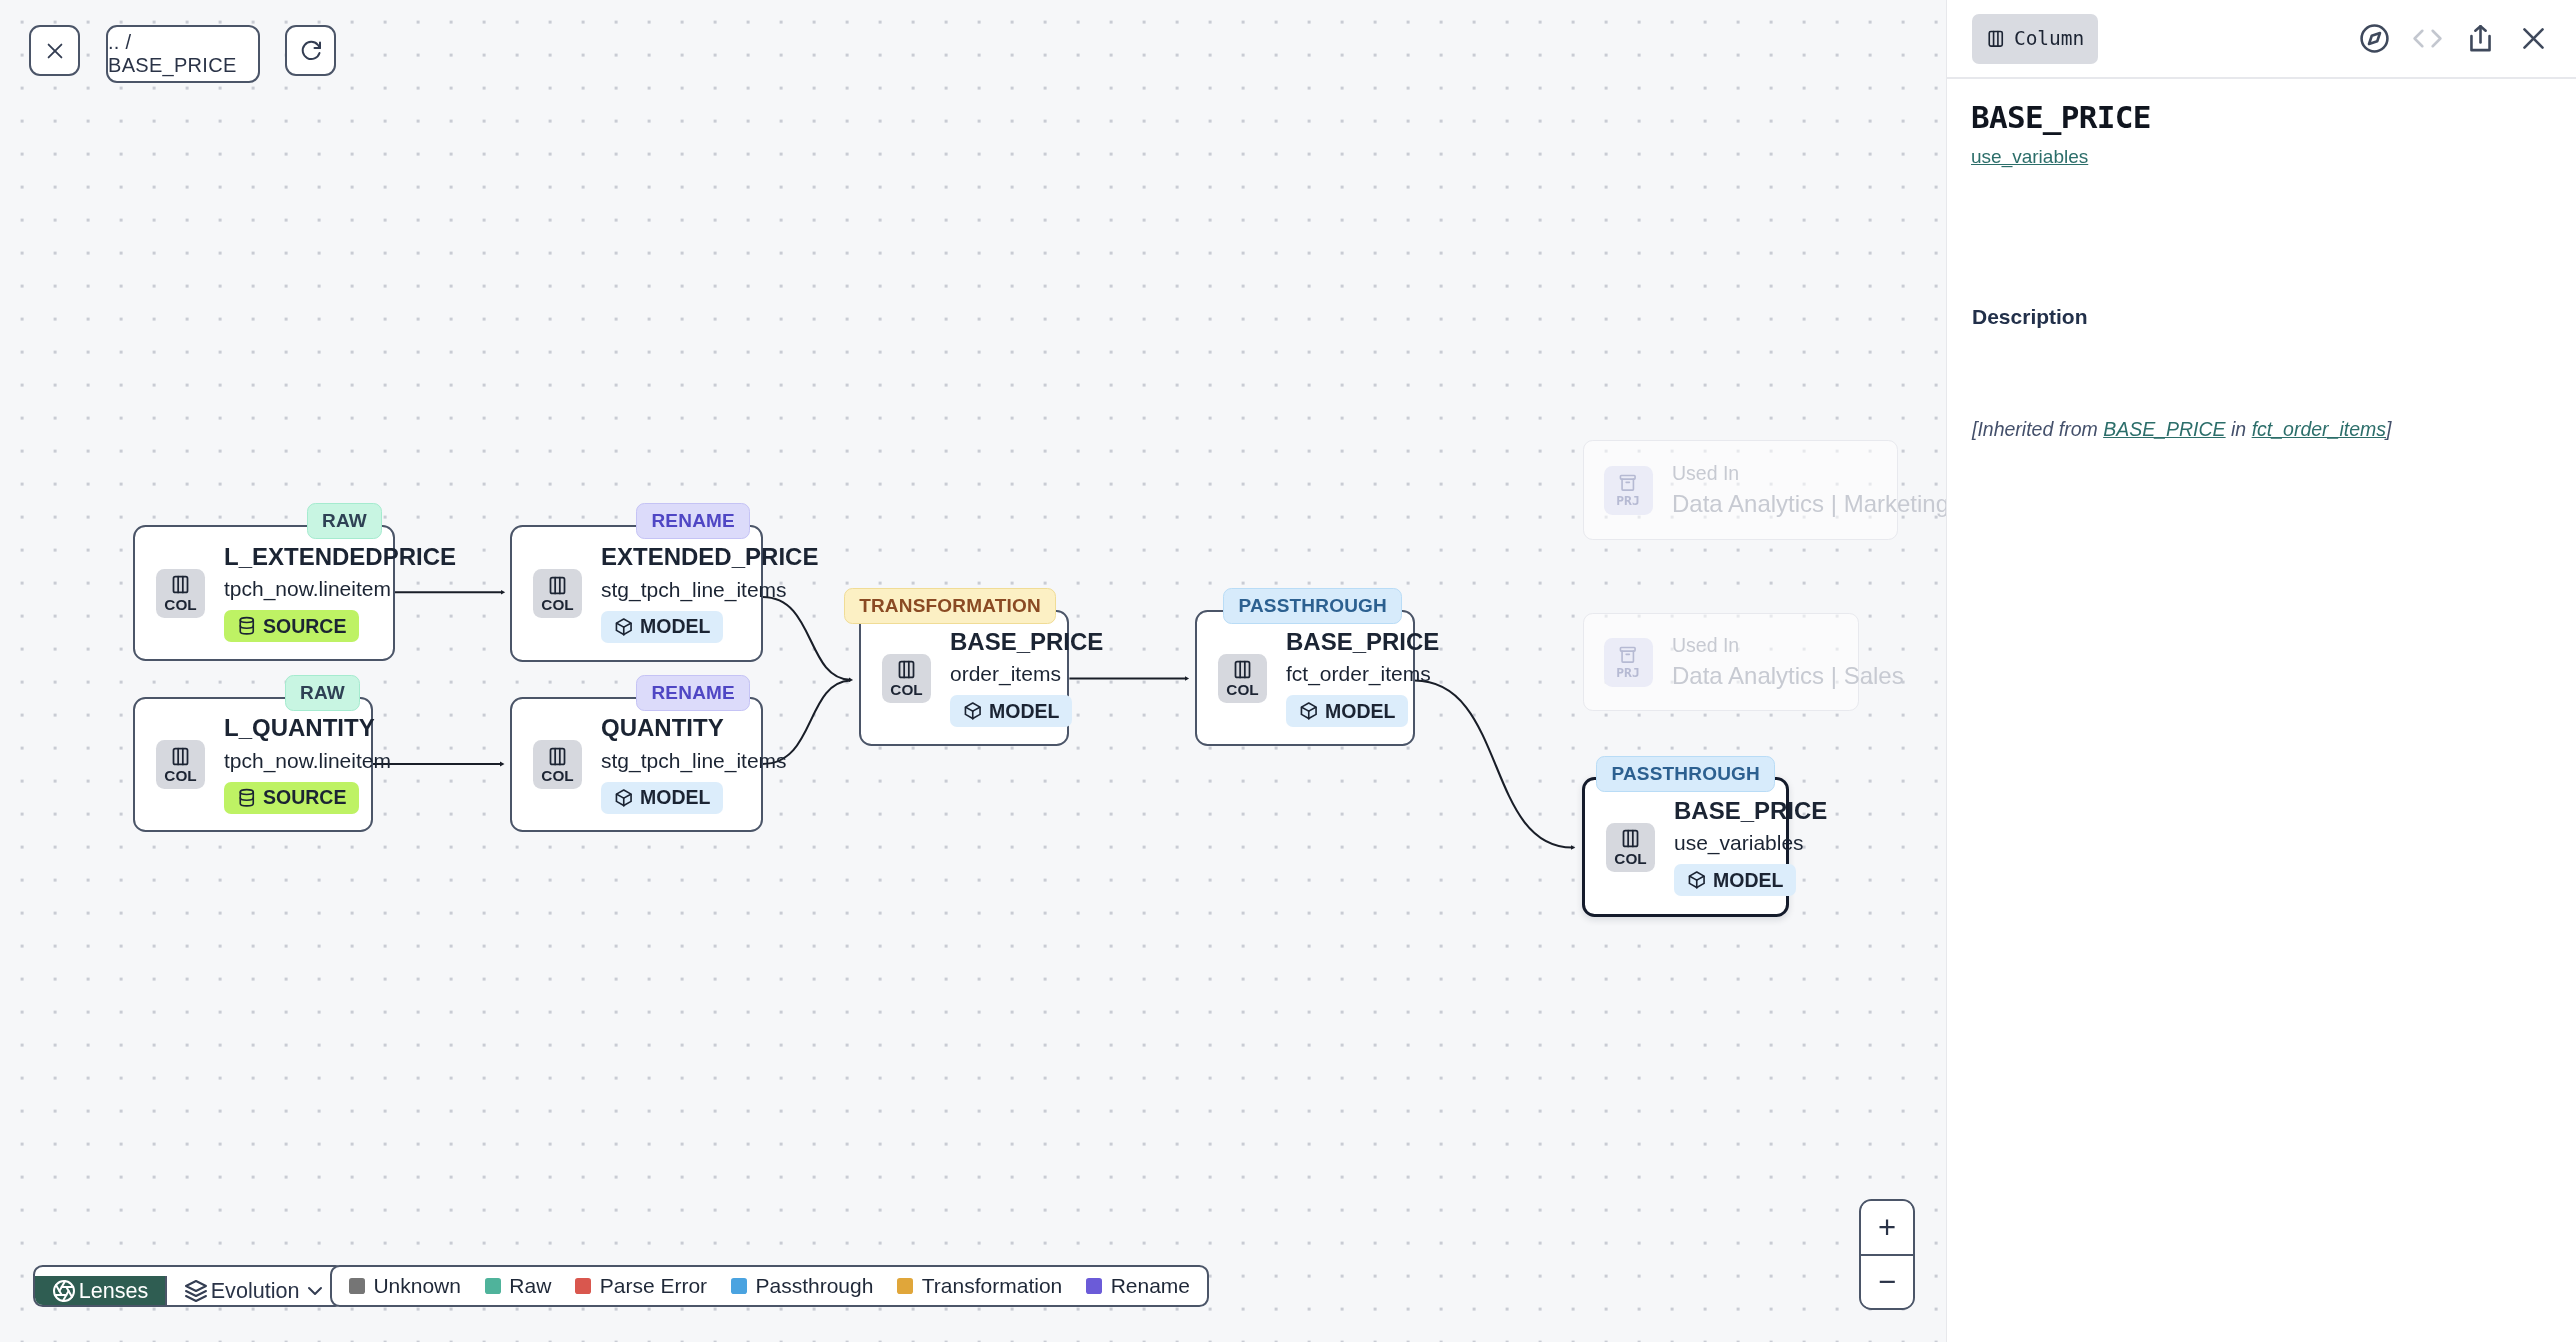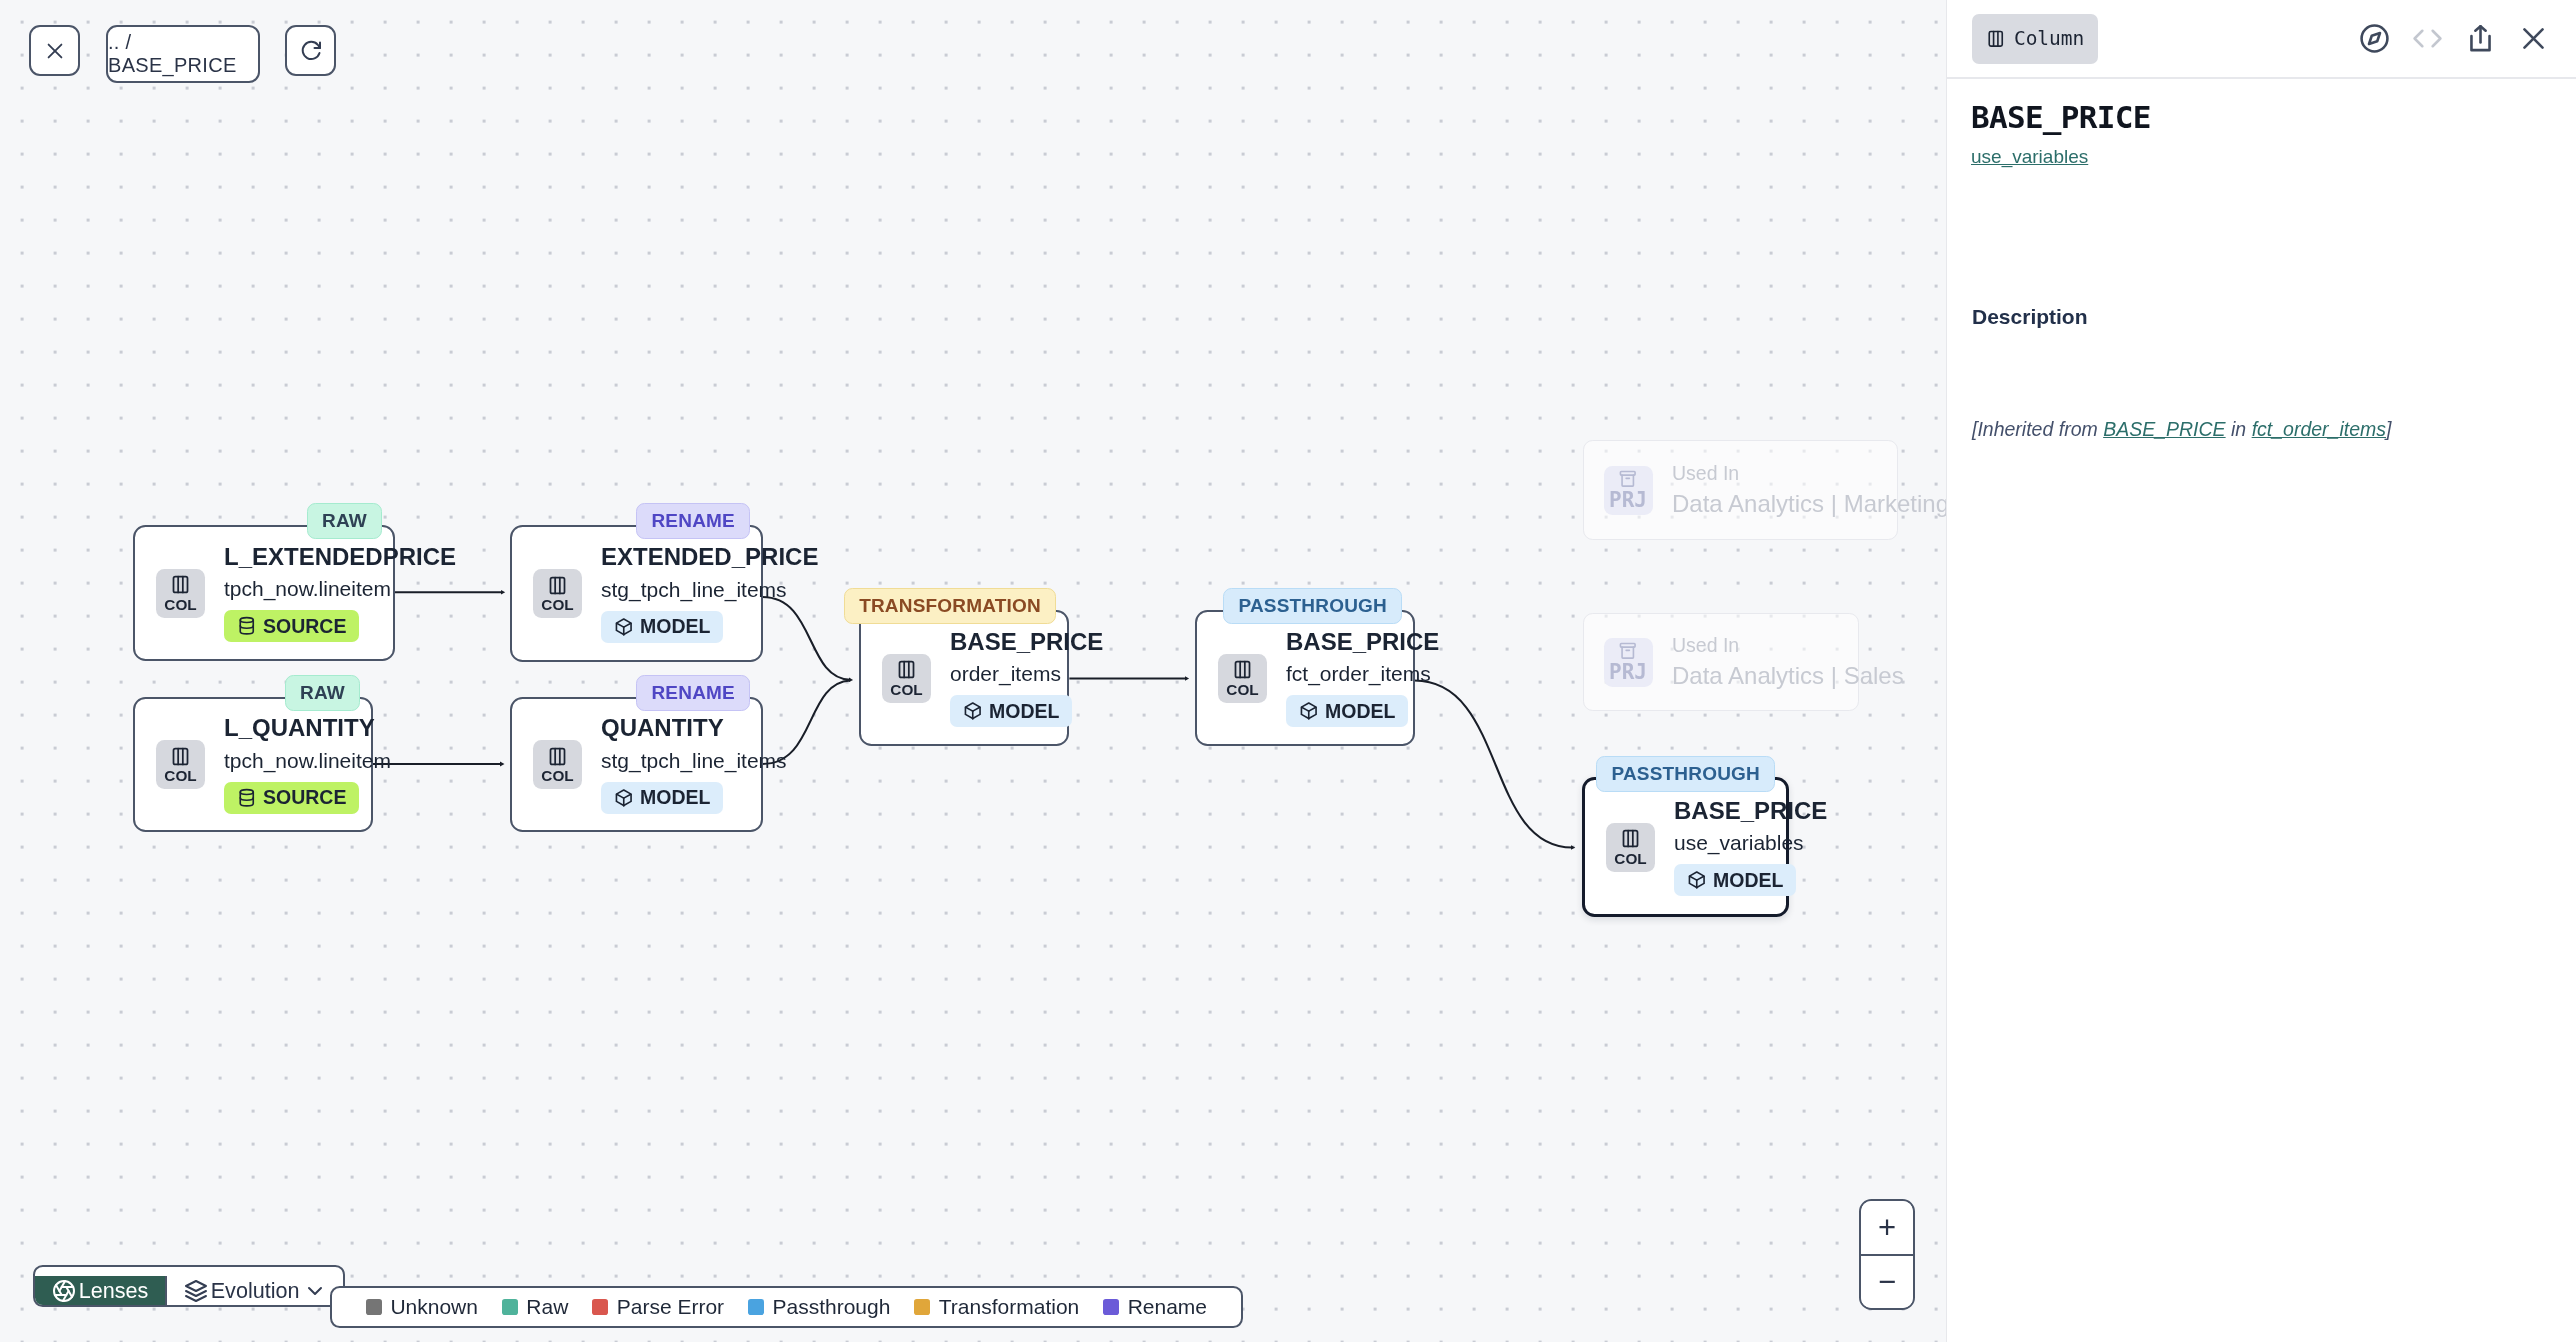--- a/index.html
+++ b/index.html
@@ -48,37 +48,37 @@
   .chip .ic{display:none;}
   .chip--source .ic-source{display:block;}
   .chip--model .ic-model{display:block;}
 
   
   .ghost{position:absolute;background:rgba(255,255,255,.55);border:1.4px solid #e8e9ee;border-radius:9.7px;}
   .ghost-body{position:absolute;inset:0;display:flex;align-items:center;padding-left:19.5px;}
   .prj-icon{width:49px;height:49px;background:#ebecf7;border-radius:8.4px;display:flex;flex-direction:column;
     align-items:center;justify-content:center;gap:1.4px;flex:0 0 49px;}
   .prj-icon svg{width:19.5px;height:19.5px;stroke:#b6bad3;}
-  .prj-label{font-family:"DejaVu Sans Mono",monospace;font-size:21px;font-weight:700;color:#b6bad3;line-height:1;}
+  .prj-label{font-family:"DejaVu Sans Mono",monospace;font-size:13px;font-weight:700;color:#b6bad3;line-height:1;}
   .ghost-text{padding-left:19.5px;}
   .ghost-kicker{font-size:19.5px;color:#c7cad2;}
   .ghost-title{font-size:24px;color:#c7cad2;margin-top:4.2px;white-space:nowrap;}
 
   
   .lens-combo{position:absolute;left:33px;top:1265px;height:42px;display:flex;border:2.1px solid var(--border);
     border-radius:9.7px;overflow:hidden;background:#fff;}
   .lens-seg{display:flex;align-items:center;gap:3px;padding:0 16.7px;cursor:pointer;margin-top:9px;}
   .lens-seg--dark{background:#2f5d52;color:#fff;}
   .lens-seg--dark svg{stroke:#fff;width:24px;height:24px;}
   .lens-seg--light{background:#fff;color:#2a3347;border-left:2.1px solid var(--border);}
   .lens-seg--light svg{stroke:#333d52;width:24px;height:24px;}
   .lens-seg span{font-size:21.6px;}
   .chev{width:18px;height:18px;stroke:#333d52;}
   .legend{position:absolute;left:330px;top:1265px;height:42px;background:#fff;border:2.1px solid var(--border);
-    border-radius:9.7px;display:flex;align-items:center;gap:24px;padding:0 34px;margin-top:21px;}
+    border-radius:9.7px;display:flex;align-items:center;gap:24px;padding:0 17px;}
   .legend-item{display:flex;align-items:center;gap:8.4px;}
   .legend-swatch{width:16px;height:16px;border-radius:2.8px;}
   .legend-label{font-size:21px;color:#1f2838;white-space:nowrap;}
 
   
   .zoomctl{position:absolute;left:1859px;top:1199px;width:56px;height:111px;background:#fff;
     border:2.1px solid var(--border);border-radius:12.5px;display:flex;flex-direction:column;overflow:hidden;}
   .zoomctl button{flex:1;background:#fff;border:0;font-size:31px;color:#2a3347;cursor:pointer;line-height:1;
     font-family:"Liberation Sans",sans-serif;}
   .zoomctl button:first-child{border-bottom:2.1px solid var(--border);}

